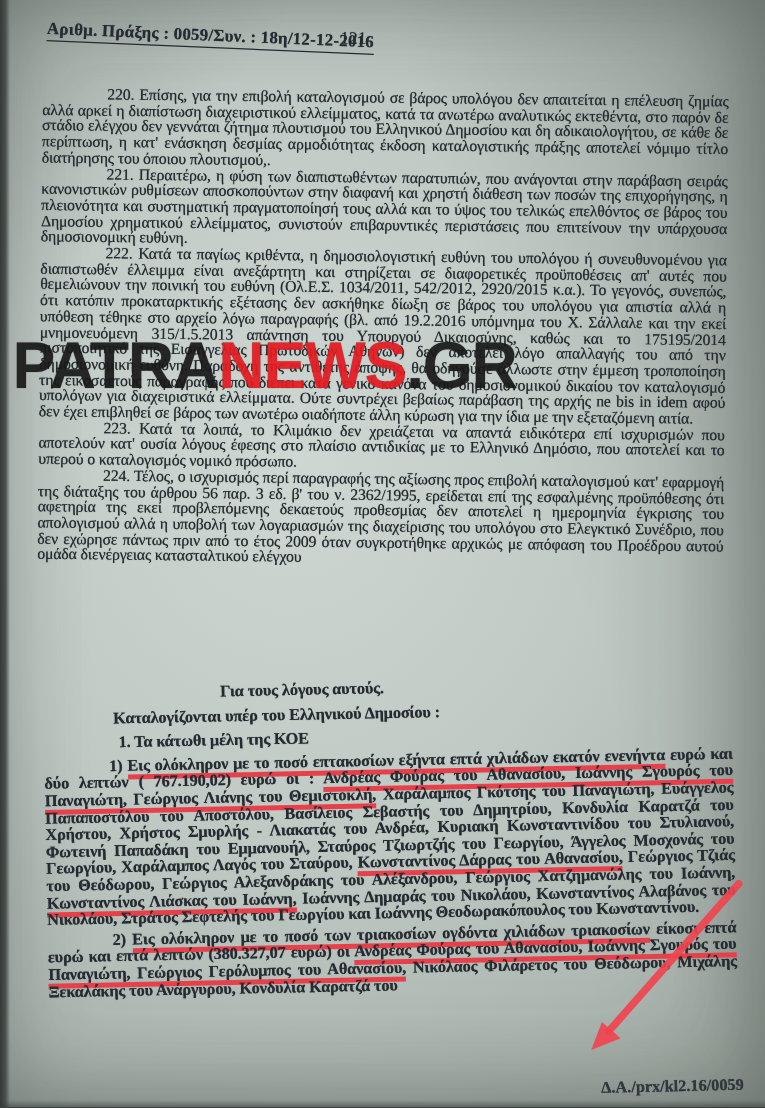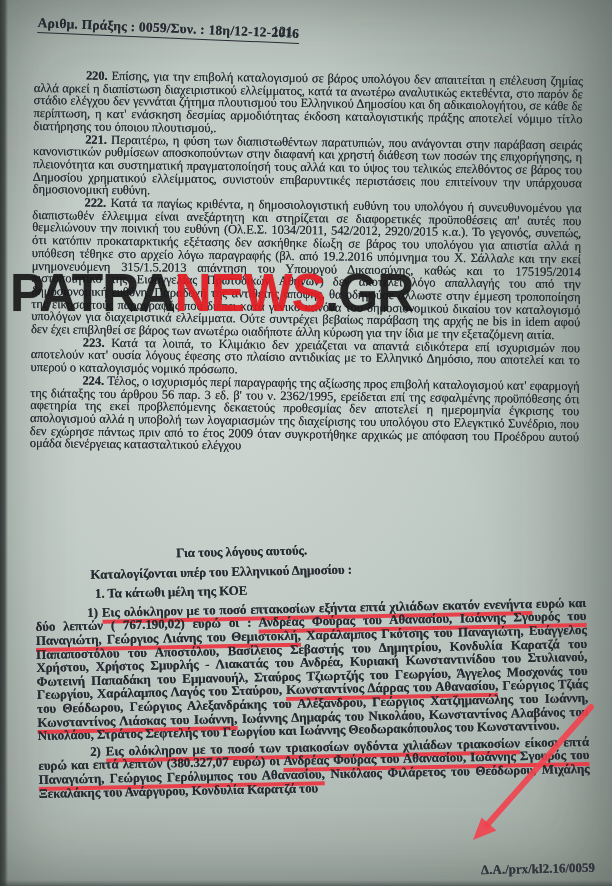--- a/index.html
+++ b/index.html
@@ -26,21 +26,21 @@
     border-bottom:1.6px solid var(--ink,#262a31);padding-bottom:1px;white-space:nowrap;
   }
   #page-number{position:absolute;left:272px;top:24px;font-size:14px;transform:rotate(1.5deg);}
 
   #paragraphs{
     position:absolute;left:34px;right:29px;top:69px;
     transform:rotate(.65deg);transform-origin:left top;
     font-size:12.6px;line-height:12.7px;text-align:justify;letter-spacing:-.1px;
   }
   .para{margin:0;text-indent:52px;}
-  .pnum{font-weight:bold;}
+  .pnum{font-weight:normal;}
 
   #ruling{
     position:absolute;left:34px;right:27px;top:549px;
     transform:rotate(-1.15deg);transform-origin:left top;
     font-weight:bold;font-size:13px;line-height:13.6px;text-align:justify;letter-spacing:-.1px;
   }
   #ruling-heading{margin:0 0 6px 0;padding-left:142px;text-indent:0;}
   #ruling-intro{margin:0 0 6px 0;padding-left:56px;}
   #group-heading{margin:0 0 5px 0;padding-left:60px;}
   .ritem{margin:0 0 3px 0;text-indent:52px;}

